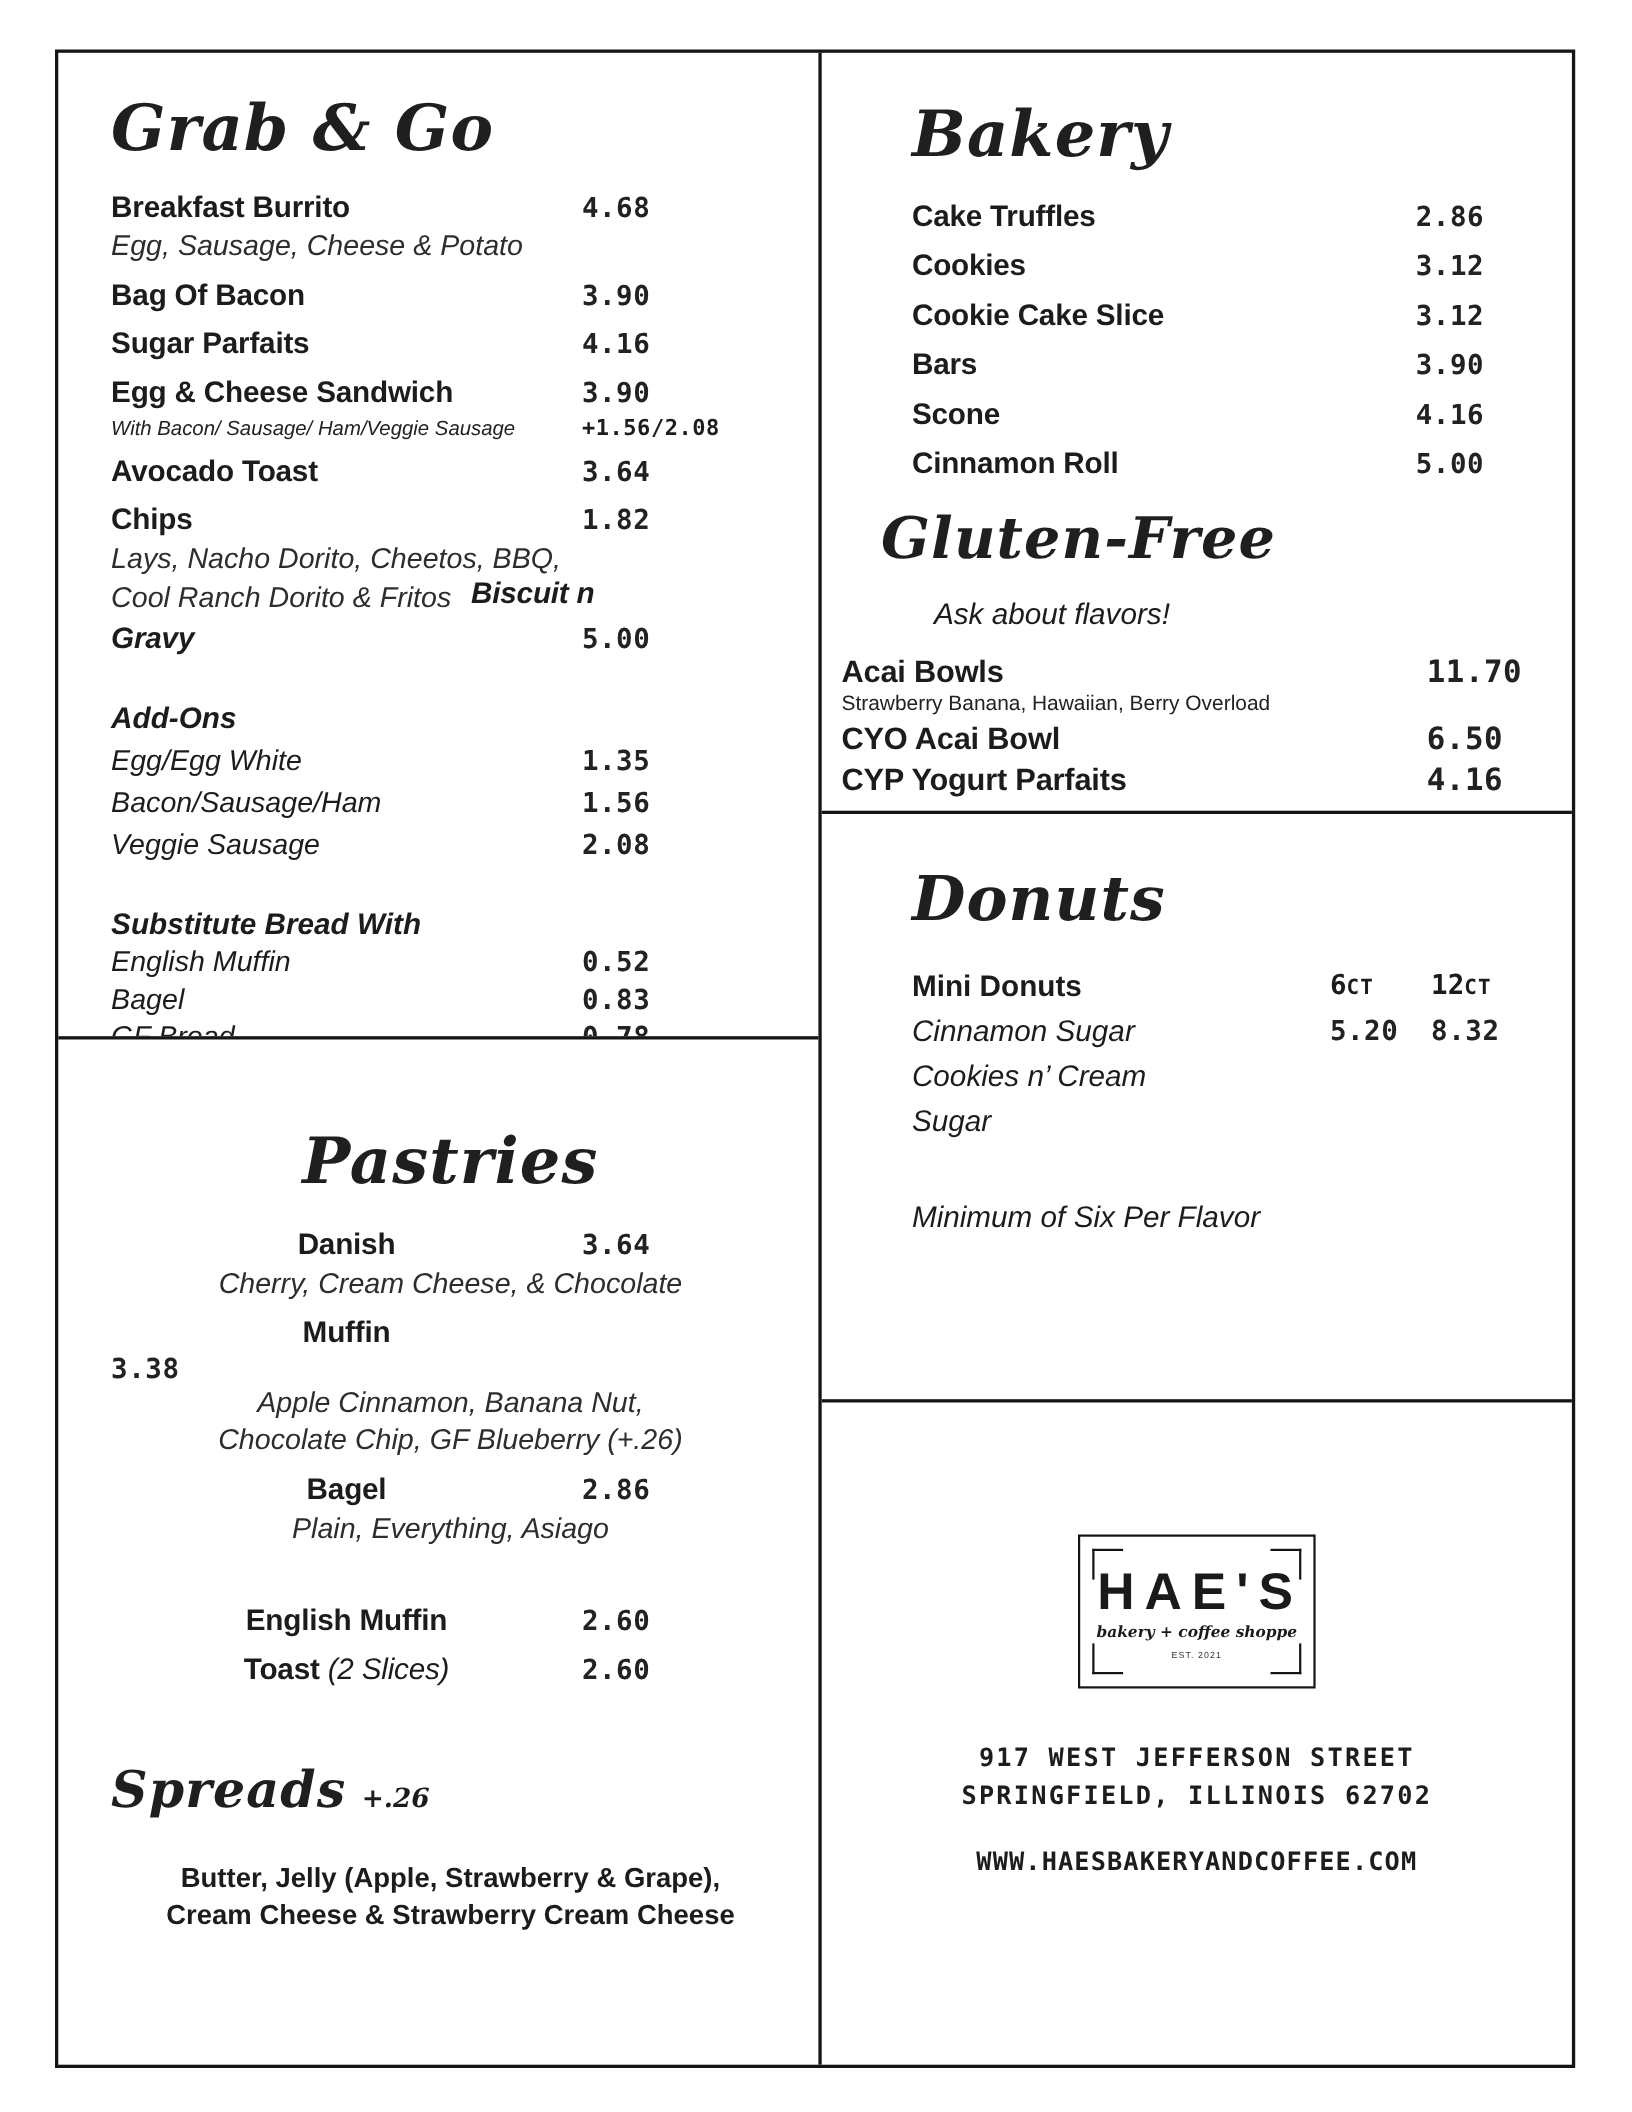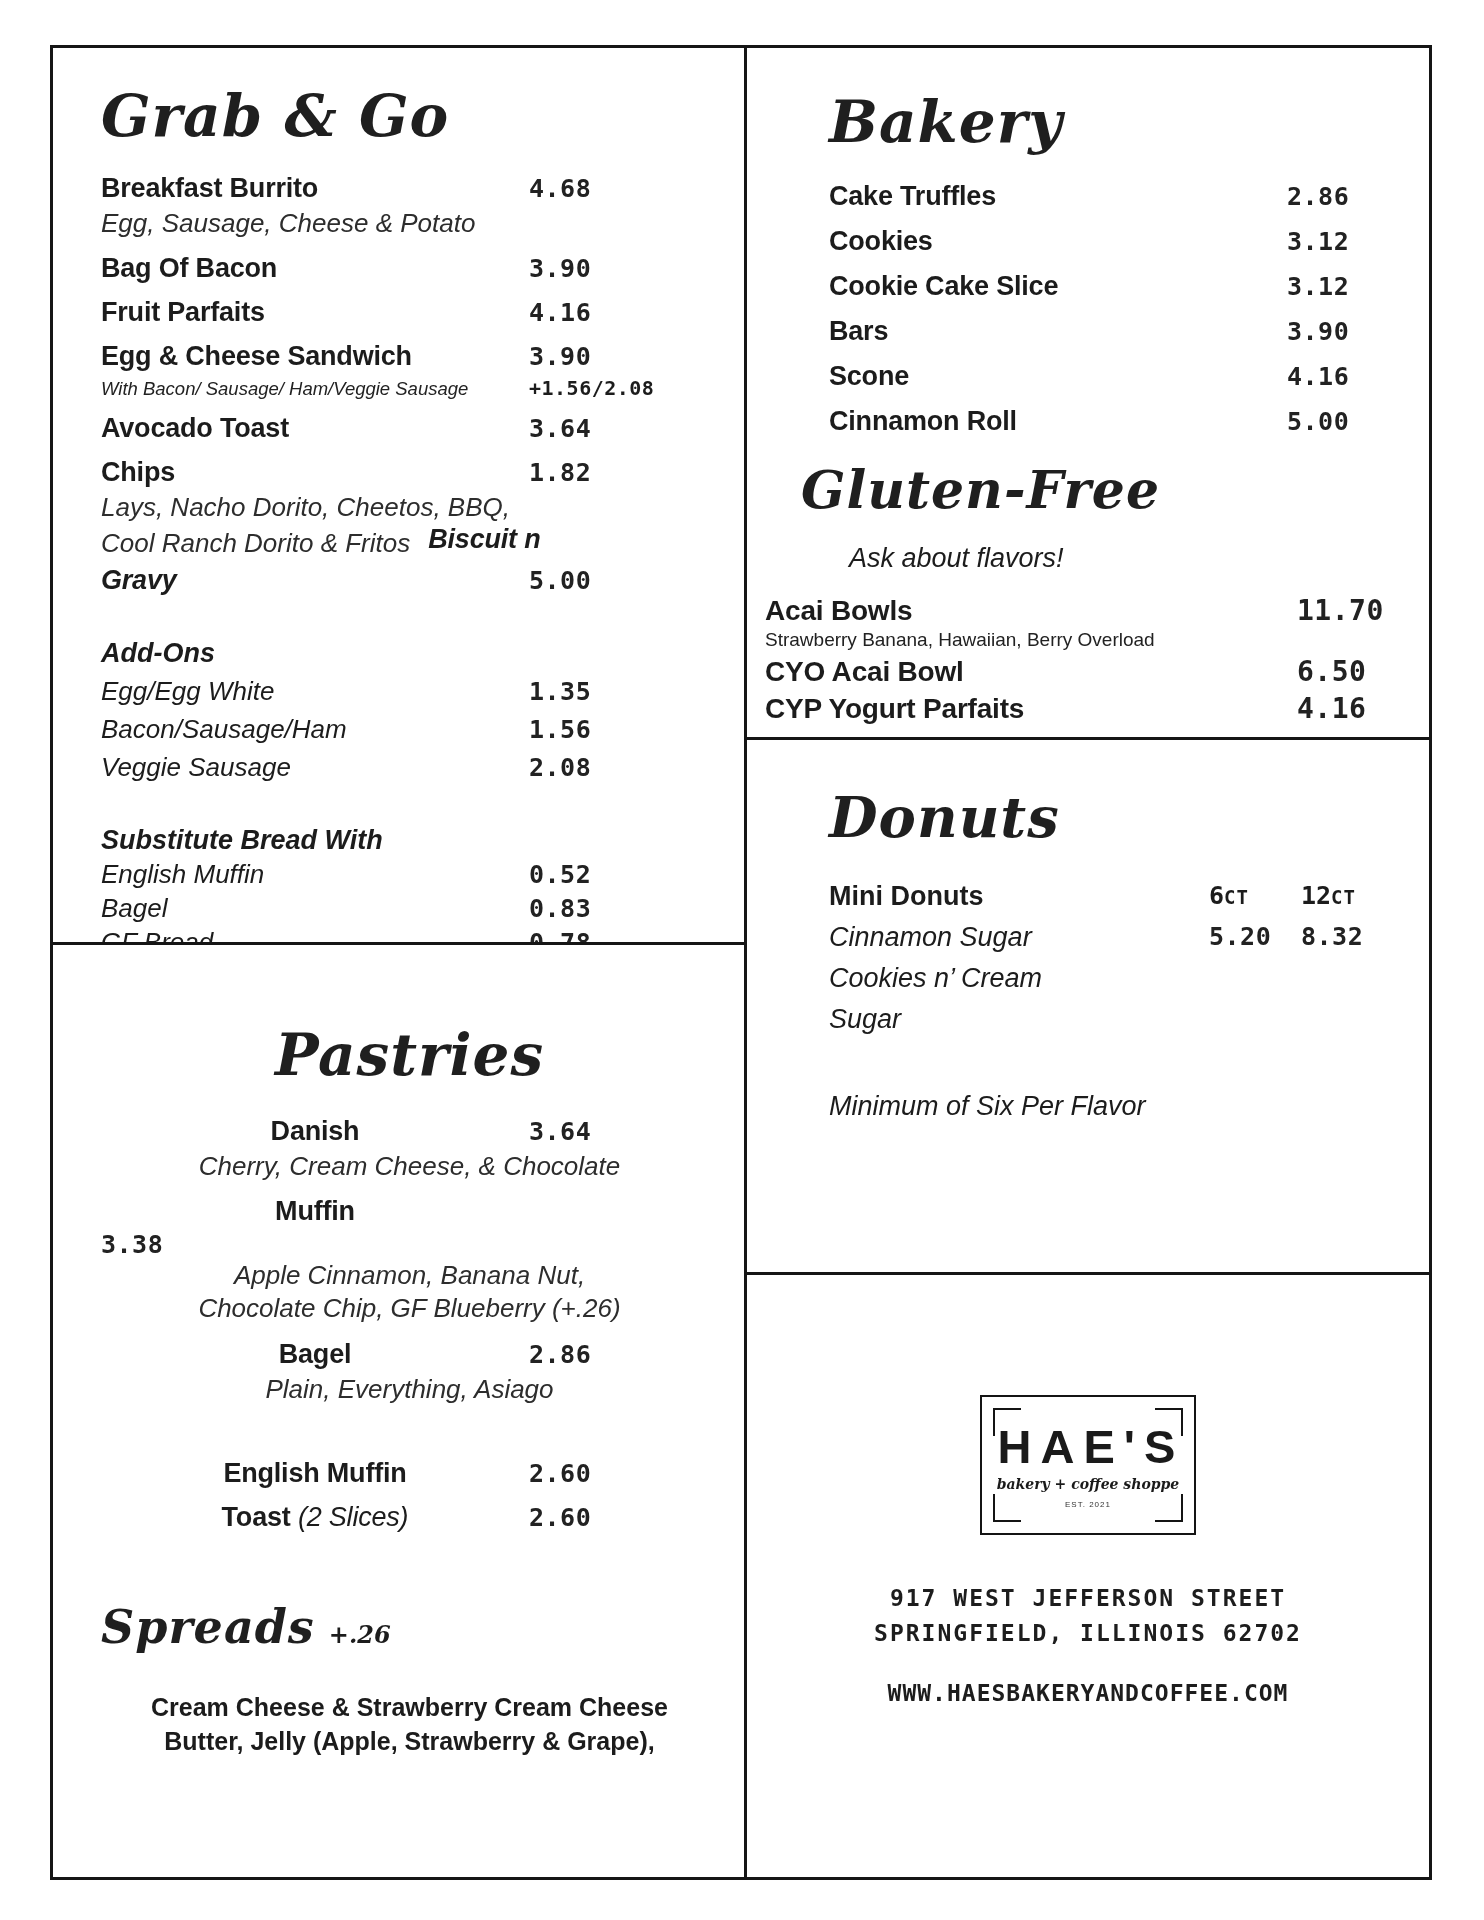--- a/index.html
+++ b/index.html
@@ -100,21 +100,21 @@
         <div class="price">4.68</div>
       </div>
       <div class="itm-desc">Egg, Sausage, Cheese &amp; Potato</div>
 
       <div class="itm-row">
         <div class="itm-name">Bag Of Bacon</div>
         <div class="price">3.90</div>
       </div>
 
       <div class="itm-row">
-        <div class="itm-name">Fruit Parfaits</div>
+        <div class="itm-name">Sugar Parfaits</div>
         <div class="price">4.16</div>
       </div>
 
       <div class="itm-row">
         <div class="itm-name">Egg &amp; Cheese Sandwich</div>
         <div class="price">3.90</div>
       </div>
       <div class="note-row">
         <div class="itm-note">With Bacon/ Sausage/ Ham/Veggie Sausage</div>
         <div class="note-price">+1.56/2.08</div>
@@ -206,22 +206,22 @@
           <span style="font-weight:normal;font-style:italic;">(2 Slices)</span>
         </div>
         <div class="price">2.60</div>
       </div>
 
       <div class="spreads-row">
         <span class="script-title spreads-title">Spreads</span>
         <span class="spreads-surcharge">+.26</span>
       </div>
       <div style="font-weight:bold;font-size:25px;margin-top:10px;line-height:1.35;">
+        <div>Butter,  Jelly (Apple, Strawberry &amp; Grape),</div>
         <div>Cream Cheese &amp; Strawberry Cream Cheese</div>
-        <div>Butter,  Jelly (Apple, Strawberry &amp; Grape),</div>
       </div>
     </div>
   </div>
 
   <div class="col-right">
 
     <div class="box box-bakery">
       <div class="script-title bakery-title">Bakery</div>
 
       <div class="bakery-items">

